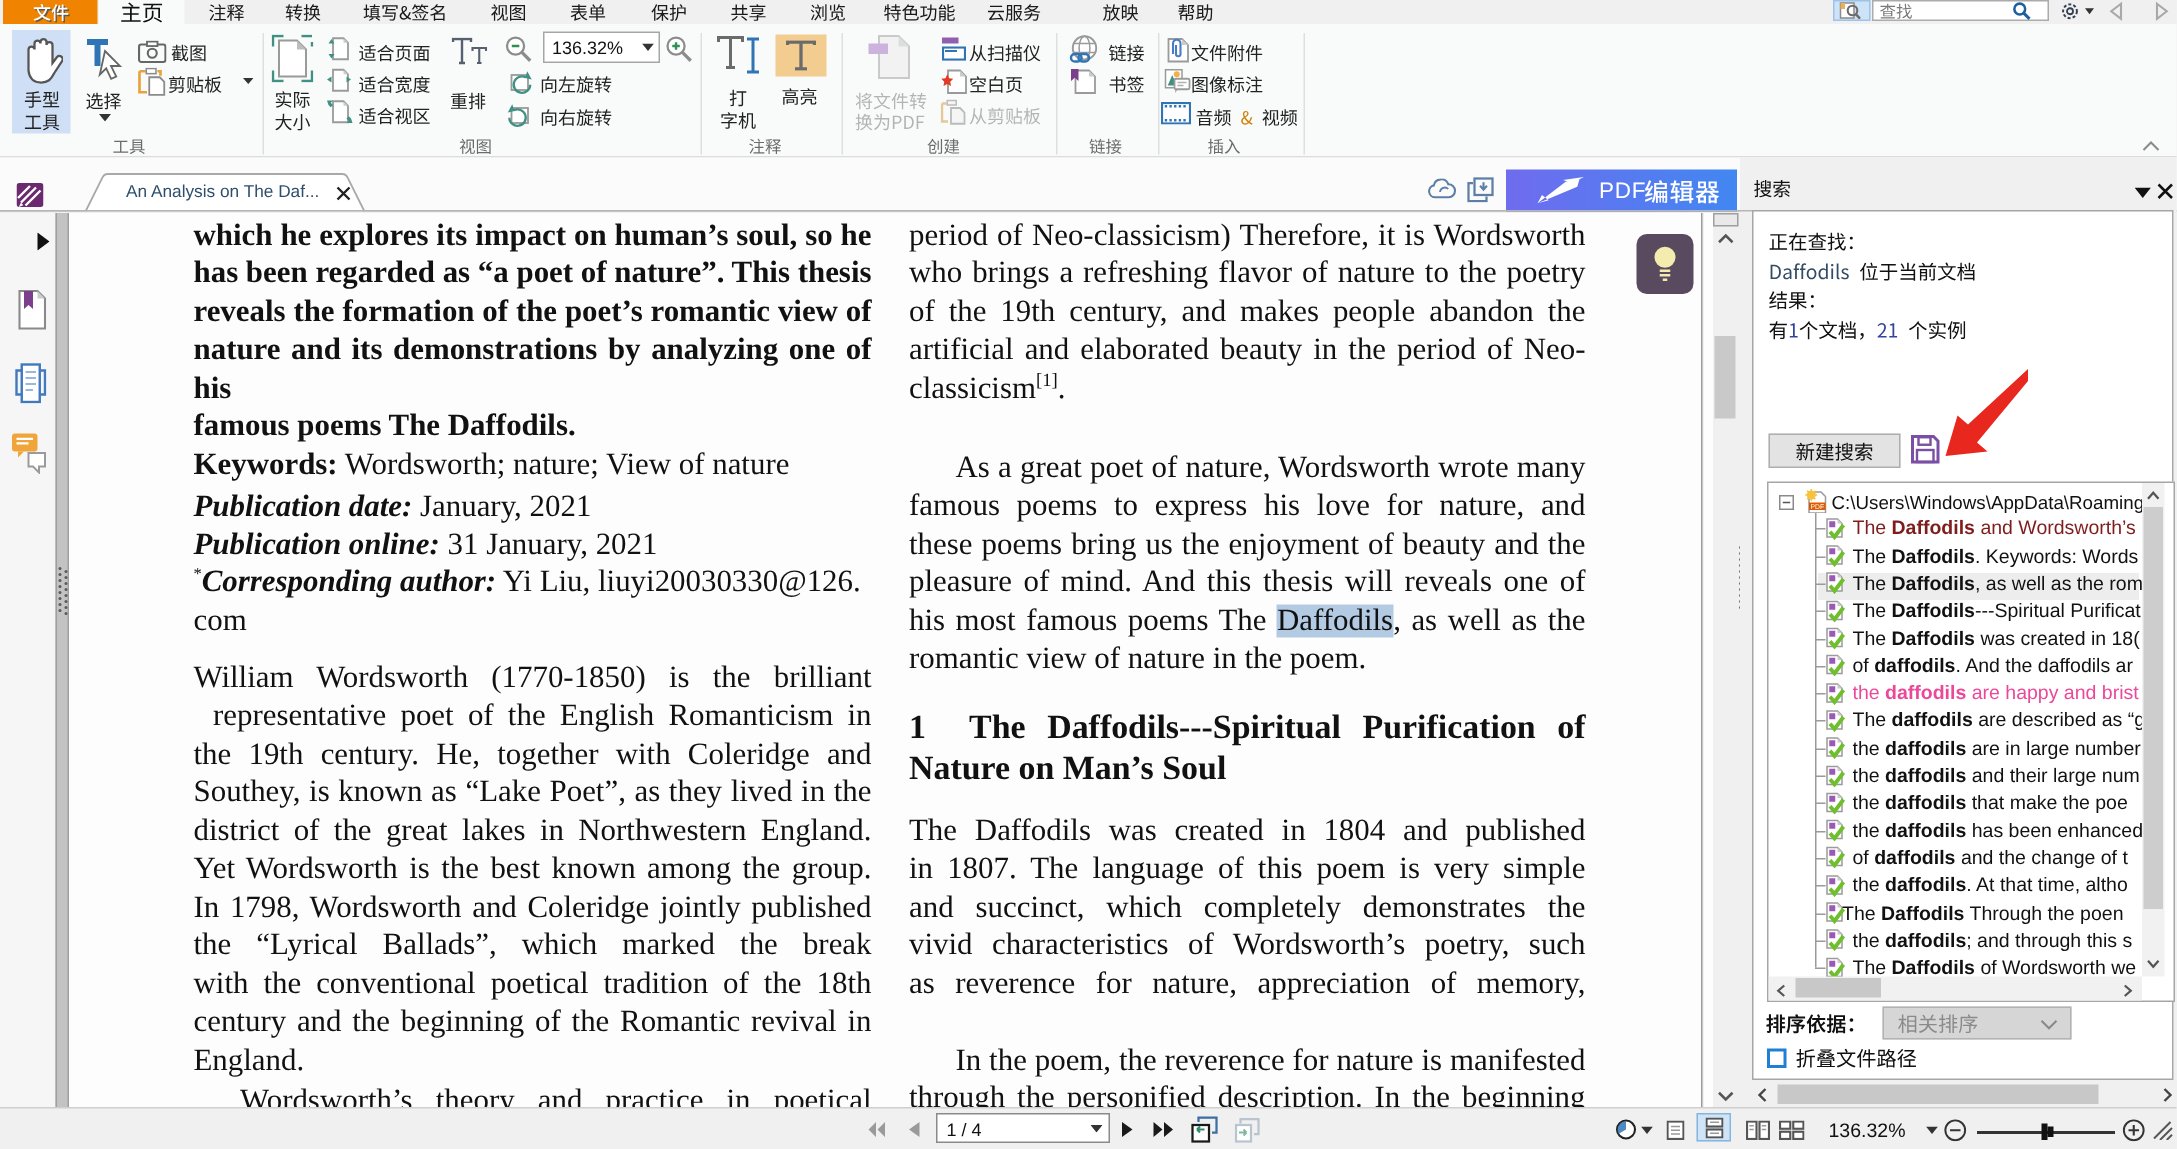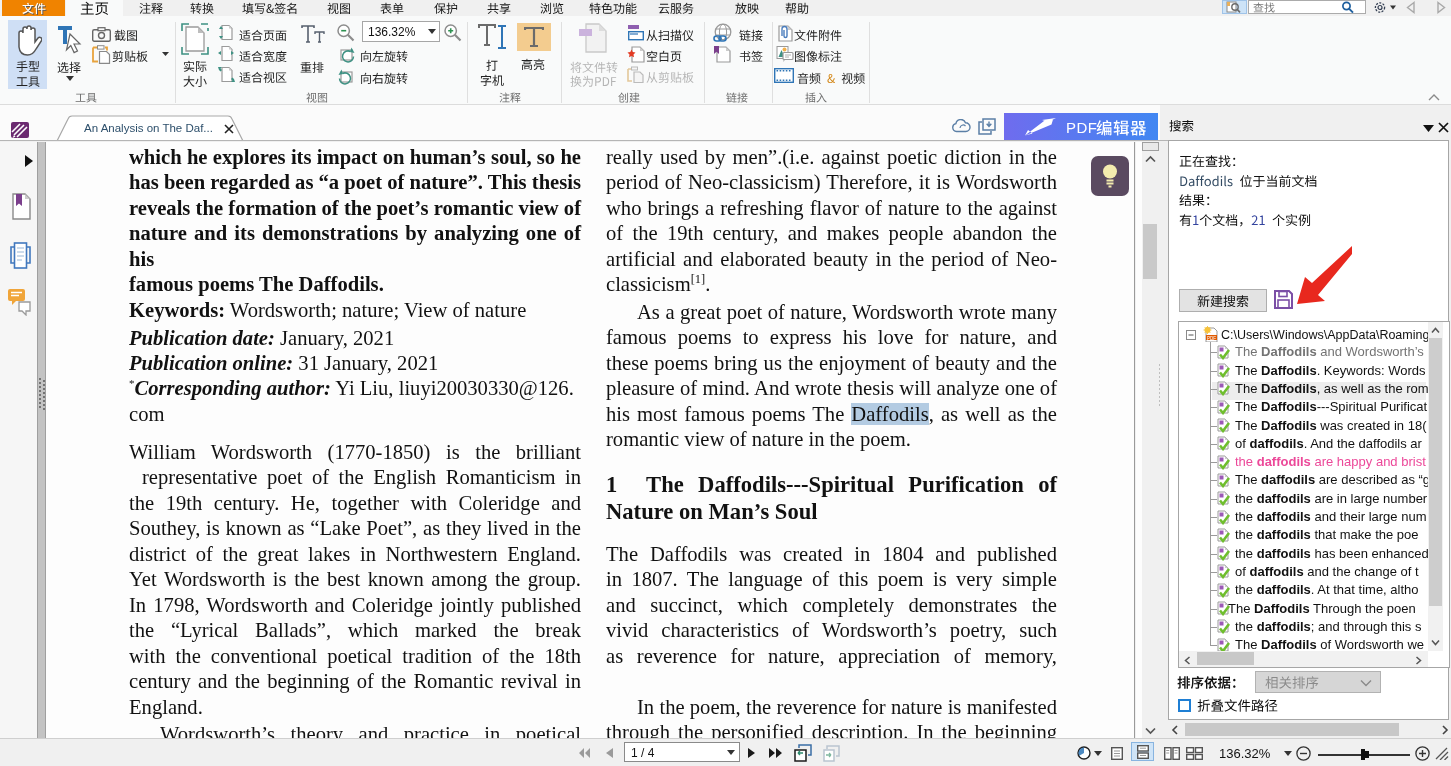--- a/index.html
+++ b/index.html
@@ -848,32 +848,31 @@
         <div class="ln j" style="line-height:25.46px;">In 1798, Wordsworth and Coleridge jointly published</div>
         <div class="ln j" style="line-height:25.46px;">the “Lyrical Ballads”, which marked the break</div>
         <div class="ln j" style="line-height:25.46px;">with the conventional poetical tradition of the 18th</div>
         <div class="ln j" style="line-height:25.46px;">century and the beginning of the Romantic revival in</div>
         <div class="ln " style="line-height:25.46px;">England.</div>
       </div>
       <div class="ab" style="left:83px;top:579.5px;width:452px;font-size:20.6px;">
         <div class="ln j" style="line-height:25.46px;text-indent:31px;">Wordsworth’s theory and practice in poetical</div>
       </div>
       <div class="ab" style="left:560px;top:3.0px;width:451px;font-size:20.6px;">
-        <div class="ln j" style="line-height:25.46px;">really used by men”.(i.e. against poetic diction in the</div>
         <div class="ln j" style="line-height:25.46px;">period of Neo-classicism) Therefore, it is Wordsworth</div>
-        <div class="ln j" style="line-height:25.46px;">who brings a refreshing flavor of nature to the against</div>
+        <div class="ln j" style="line-height:25.46px;">who brings a refreshing flavor of nature to the poetry</div>
         <div class="ln j" style="line-height:25.46px;">of the 19th century, and makes people abandon the</div>
         <div class="ln j" style="line-height:25.46px;">artificial and elaborated beauty in the period of Neo-</div>
         <div class="ln " style="line-height:25.46px;">classicism<sup style="font-size:12.5px">[1]</sup>.</div>
       </div>
       <div class="ab" style="left:560px;top:157.8px;width:451px;font-size:20.6px;">
         <div class="ln j" style="line-height:25.46px;text-indent:31px;">As a great poet of nature, Wordsworth wrote many</div>
         <div class="ln j" style="line-height:25.46px;">famous poems to express his love for nature, and</div>
         <div class="ln j" style="line-height:25.46px;">these poems bring us the enjoyment of beauty and the</div>
-        <div class="ln j" style="line-height:25.46px;">pleasure of mind. And wrote thesis will analyze one of</div>
+        <div class="ln j" style="line-height:25.46px;">pleasure of mind. And this thesis will reveals one of</div>
         <div class="ln j" style="line-height:25.46px;">his most famous poems The <span style="background:#b3cbe2">Daffodils</span>, as well as the</div>
         <div class="ln " style="line-height:25.46px;">romantic view of nature in the poem.</div>
       </div>
       <div class="ab" style="left:560px;top:328.8px;width:451px;font-size:22.6px;font-weight:bold;">
         <div class="ln j" style="line-height:27.00px;">1&nbsp;&nbsp;The Daffodils---Spiritual Purification of</div>
         <div class="ln " style="line-height:27.00px;">Nature on Man’s Soul</div>
       </div>
       <div class="ab" style="left:560px;top:400.0px;width:451px;font-size:20.6px;">
         <div class="ln j" style="line-height:25.46px;">The Daffodils was created in 1804 and published</div>
         <div class="ln j" style="line-height:25.46px;">in 1807. The language of this poem is very simple</div>
@@ -1044,21 +1043,21 @@
       </svg>
       <div class="ab" style="left:42px;top:6px;font-size:12.5px;color:#111;white-space:nowrap">C:\Users\Windows\AppData\Roaming</div>
       <div class="ab" style="left:33px;top:59.5px;width:214px;height:18px;background:#ededed"></div>
       <div class="ab" style="left:31px;top:30.3px;width:7px;height:1px;background:#9a9a9a"></div>
       <svg class="ab" style="left:37px;top:22.8px" width="15" height="15" viewBox="0 0 15 15">
         <path d="M2 1h7l3 3v9H2z" fill="#fff" stroke="#9a9a9a"></path>
         <path d="M9 1l3 3H9z" fill="#ccc"></path>
         <rect x="3.5" y="2.5" width="4" height="4" fill="#9b59b6"></rect>
         <path d="M4 9.5l3 3.5 6-8" fill="none" stroke="#6fbe2e" stroke-width="2.6"></path>
       </svg>
-      <div class="ab" style="left:56px;top:22.3px;font-size:13px;color:#737373;white-space:nowrap;width:193px;overflow:hidden">The <b>Daffodils</b> and Wordsworth’s</div>
+      <div class="ab" style="left:56px;top:22.3px;font-size:13px;color:#7f1d1d;white-space:nowrap;width:193px;overflow:hidden">The <b>Daffodils</b> and Wordsworth’s</div>
       <div class="ab" style="left:31px;top:48.6px;width:7px;height:1px;background:#9a9a9a"></div>
       <svg class="ab" style="left:37px;top:41.1px" width="15" height="15" viewBox="0 0 15 15">
         <path d="M2 1h7l3 3v9H2z" fill="#fff" stroke="#9a9a9a"></path>
         <path d="M9 1l3 3H9z" fill="#ccc"></path>
         <rect x="3.5" y="2.5" width="4" height="4" fill="#9b59b6"></rect>
         <path d="M4 9.5l3 3.5 6-8" fill="none" stroke="#6fbe2e" stroke-width="2.6"></path>
       </svg>
       <div class="ab" style="left:56px;top:40.6px;font-size:13px;color:#111;white-space:nowrap;width:193px;overflow:hidden">The <b>Daffodils</b>. Keywords: Words</div>
       <div class="ab" style="left:31px;top:66.9px;width:7px;height:1px;background:#9a9a9a"></div>
       <svg class="ab" style="left:37px;top:59.4px" width="15" height="15" viewBox="0 0 15 15">

